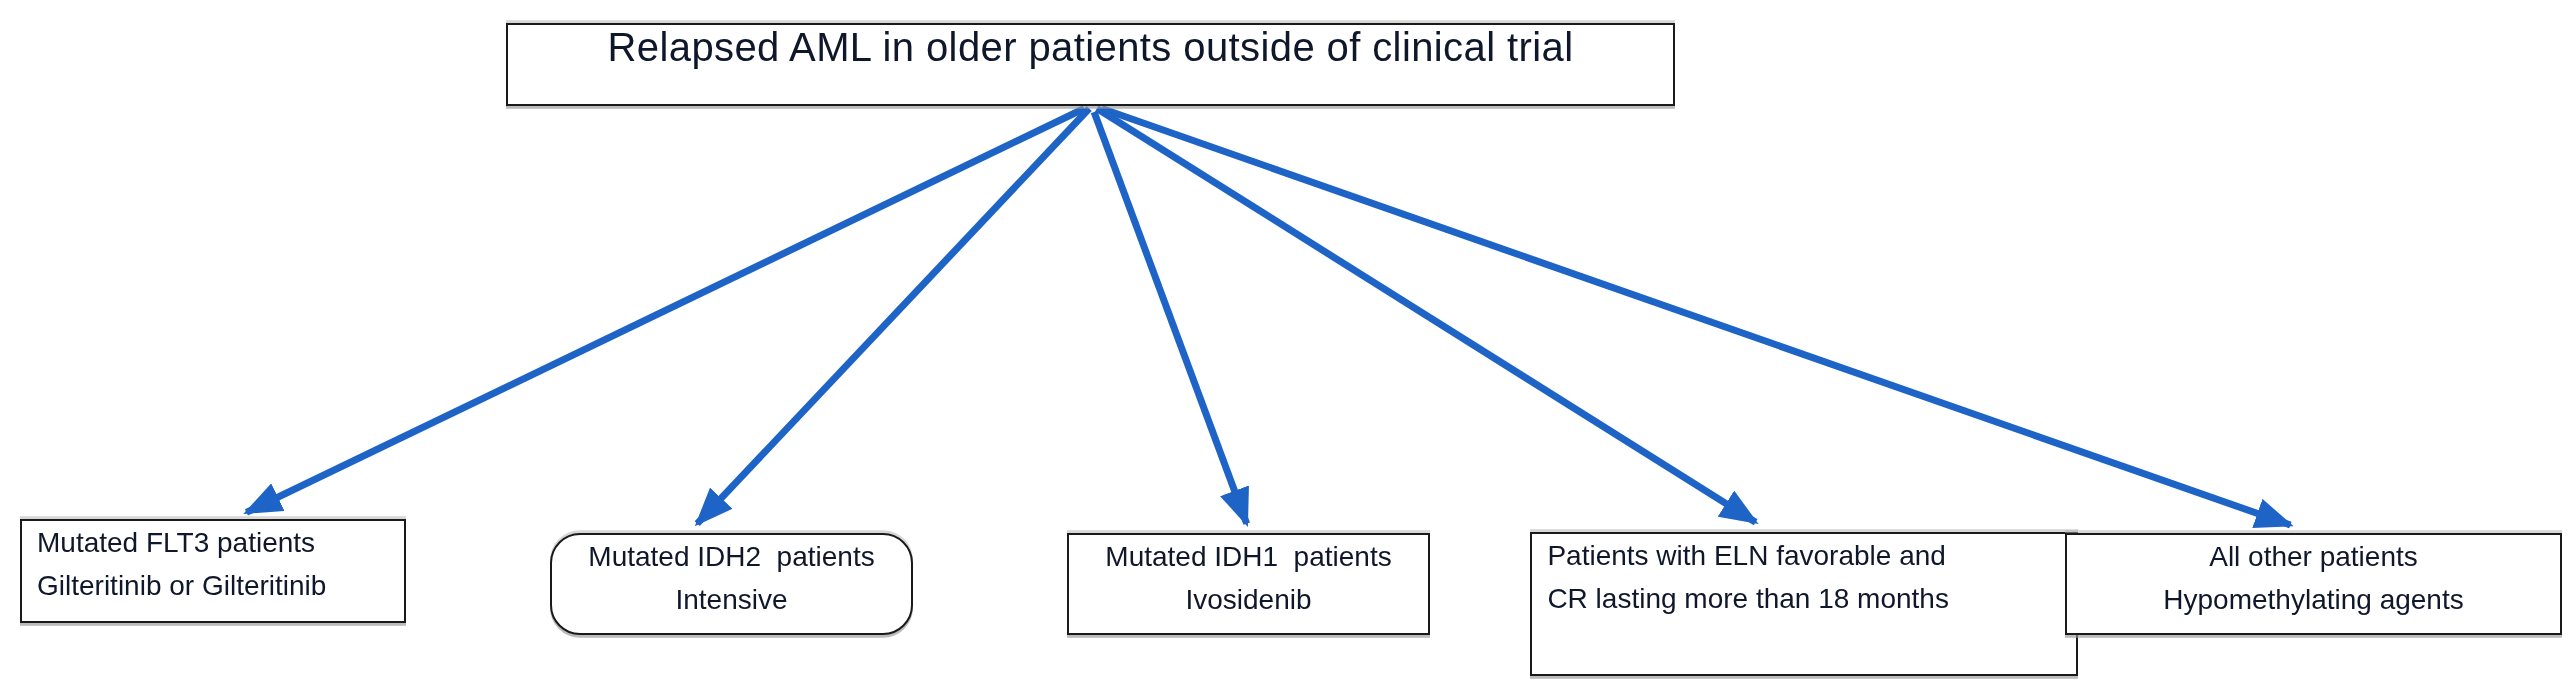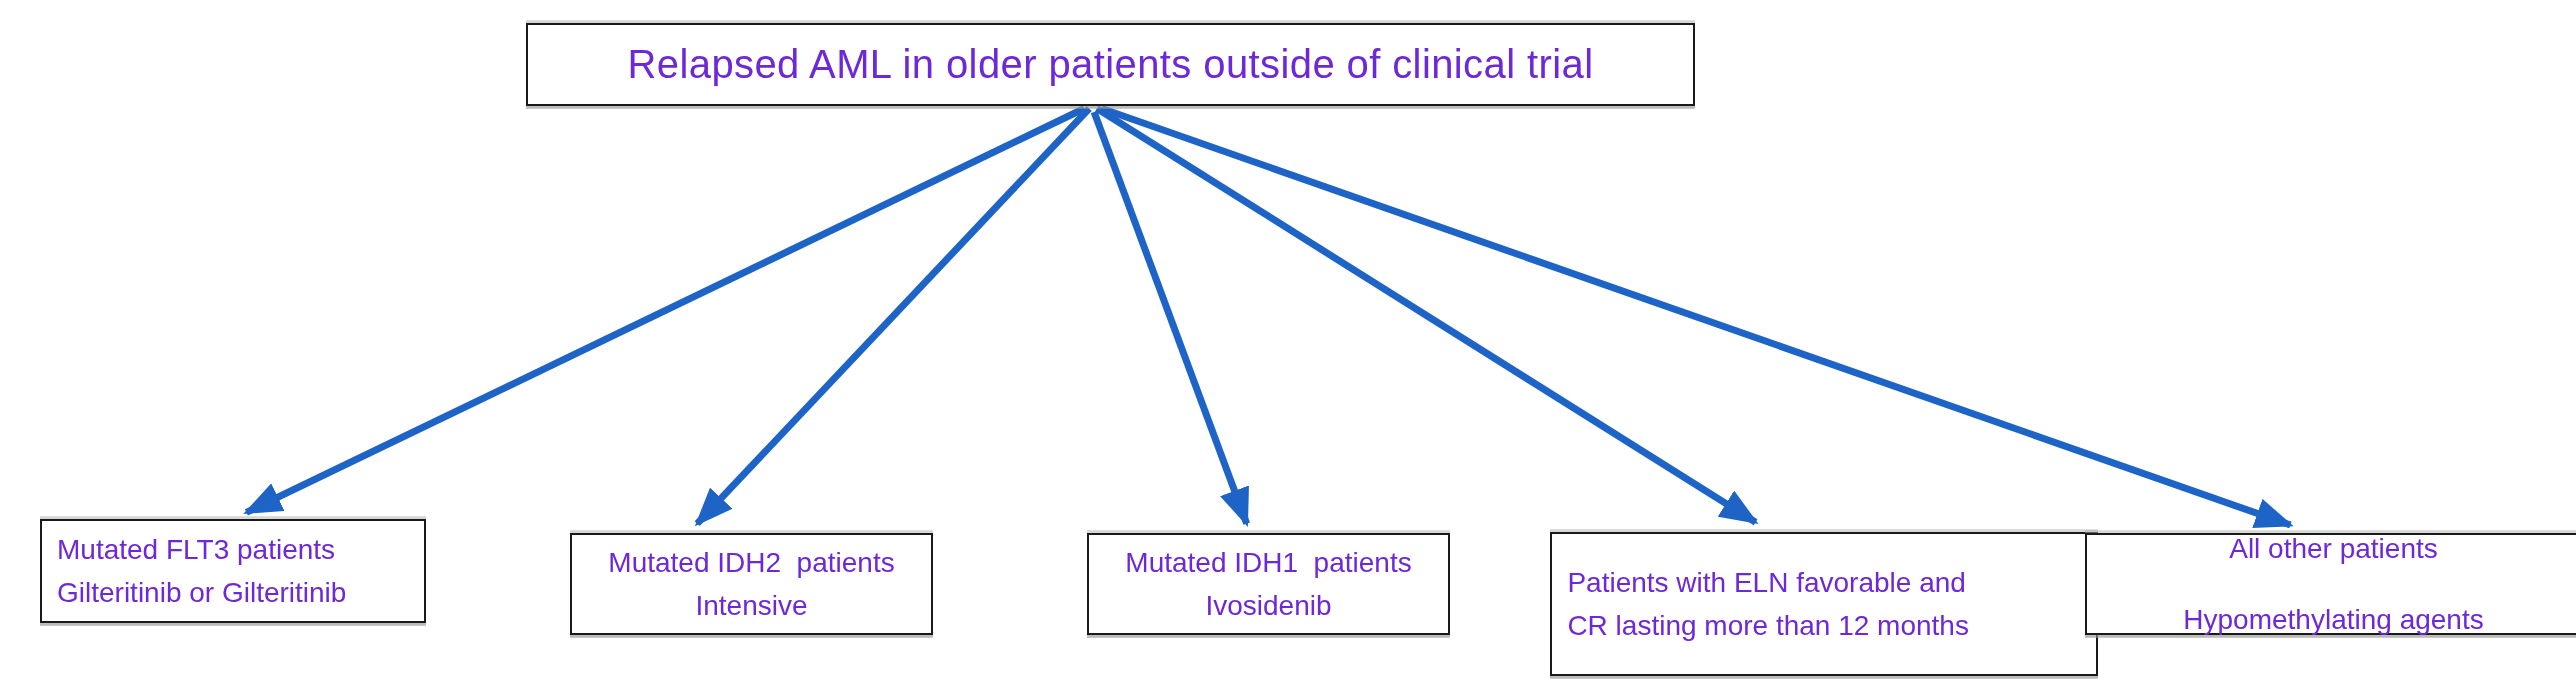--- a/index.html
+++ b/index.html
@@ -21,47 +21,45 @@
     width: 2576px;
     height: 700px;
   }
   .box {
     position: absolute;
     background: #ffffff;
     border: 2.1px solid #1a1a1a;
     box-sizing: border-box;
     display: flex;
     flex-direction: column;
-    justify-content: center;
-    color: #6d28d9;
+    color: #0f172a;
     box-shadow: 0 2.8px 0 rgba(150,150,150,0.65), 0 -2.8px 0 rgba(175,175,175,0.5);
-    margin-left: 20px;
   }
   .title-box {
     left: 506px; top: 23px;
     width: 1169px; height: 83px;
     align-items: center;
     font-size: 40px;
     letter-spacing: 0.4px;
   }
   .node {
     font-size: 28px;
     line-height: 43px;
   }
   .node .line {
     display: block;
     white-space: pre-wrap;
   }
   .align-center { align-items: center; text-align: center; }
   .align-left   { align-items: flex-start; text-align: left; padding-left: 15.4px; padding-right: 8px; }
   .node-flt3  { left: 19.6px;   top: 519px; width: 386px; height: 104px; }
-  .node-idh2  { left: 550px;  top: 533px; width: 363px; height: 102px; }
+  .node-idh2  { left: 550px;  top: 533px; width: 363px; height: 102px; border-radius: 30px; }
   .node-idh1  { left: 1067px; top: 533px; width: 363px; height: 102px; }
   .node-eln   { left: 1530px; top: 532px; width: 548px; height: 144px; }
-  .node-other { left: 2065px; top: 533px; width: 497px; height: 102px; gap: 28px; }
+  .node-other { left: 2065px; top: 533px; width: 497px; height: 102px; }
 </style>
 </head>
 <body>
 
 <div class="canvas">
 
   <svg class="arrow-layer" viewBox="0 0 3680 1000" aria-hidden="true">
     <defs>
       <marker id="ah" markerWidth="5.5" markerHeight="4.4" refX="5" refY="2.2" orient="auto">
         <path d="M0,0 L5.5,2.2 L0,4.4 Z" fill="#1E64C6"></path>
@@ -88,21 +86,21 @@
     <span class="line">Intensive</span>
   </div>
 
   <div class="box node node-idh1 align-center">
     <span class="line">Mutated IDH1  patients</span>
     <span class="line">Ivosidenib</span>
   </div>
 
   <div class="box node node-eln align-left">
     <span class="line">Patients with ELN favorable and</span>
-    <span class="line">CR lasting more than 12 months</span>
+    <span class="line">CR lasting more than 18 months</span>
   </div>
 
   <div class="box node node-other align-center">
     <span class="line">All other patients</span>
     <span class="line">Hypomethylating agents</span>
   </div>
 
 </div>
 
 

